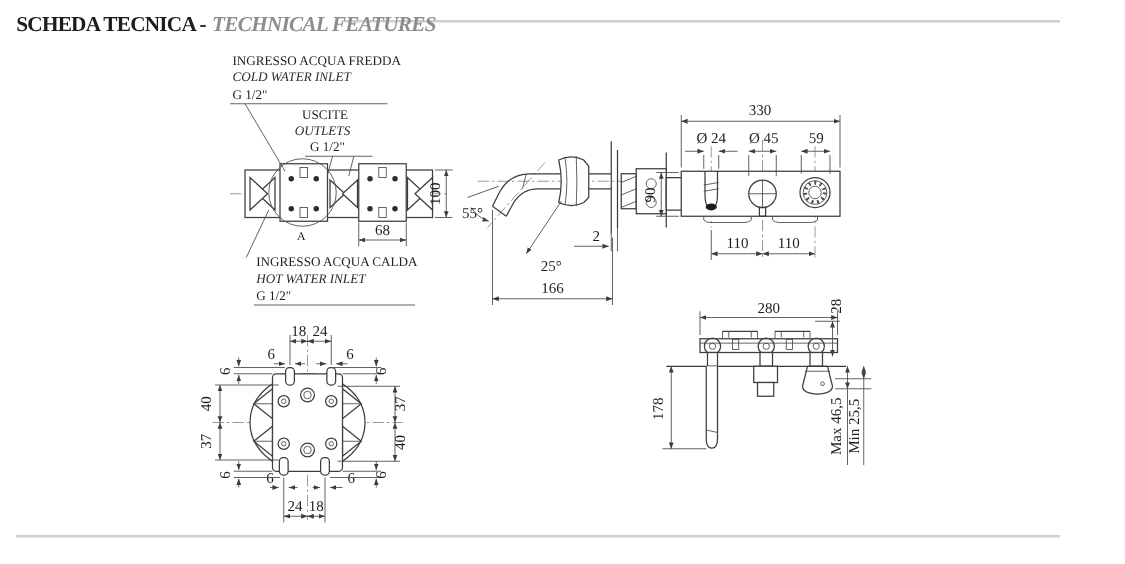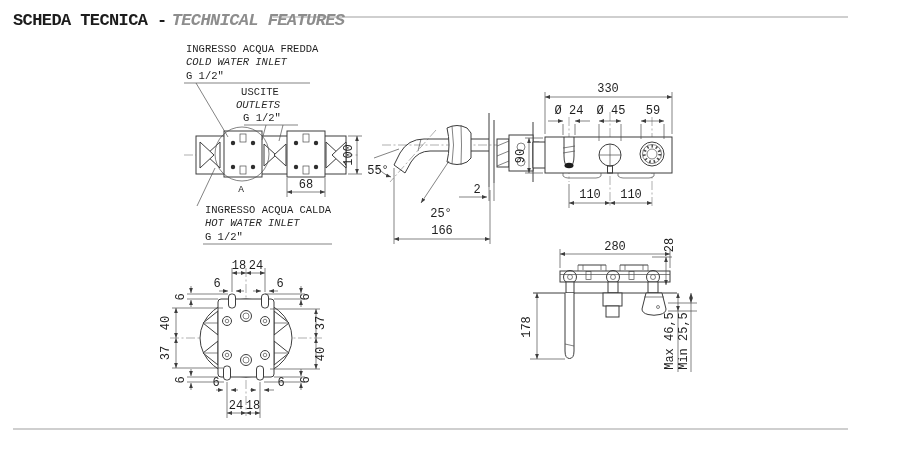--- a/index.html
+++ b/index.html
@@ -1,17 +1,17 @@
 <!DOCTYPE html>
 <html><head>
 <meta charset="utf-8">
 <style>
   html,body{margin:0;padding:0;background:#ffffff;}
   .sheet{position:relative;width:848px;height:451px;background:#fff;overflow:hidden;
-         font-family:Liberation Mono, monospace;}
+         font-family:Liberation Serif, serif;}
   svg{position:absolute;left:0;top:0;}
   .frame{stroke:#cfcfcf;stroke-width:2;fill:none;}
   .ln{stroke:#3d3d3d;stroke-width:1;fill:none;}
   .lnf{stroke:#3d3d3d;stroke-width:1;fill:#ffffff;}
   .thin{stroke:#4d4d4d;stroke-width:0.7;fill:none;}
   .cl{stroke:#787878;stroke-width:0.6;stroke-dasharray:9 2.5 2 2.5;fill:none;}
   .knurl{stroke:#4d4d4d;stroke-width:3;stroke-dasharray:1.5 3;fill:none;}
   text{fill:#1f1f1f;}
   .d{font-size:12px;}
   .lb{font-size:10.5px;}

